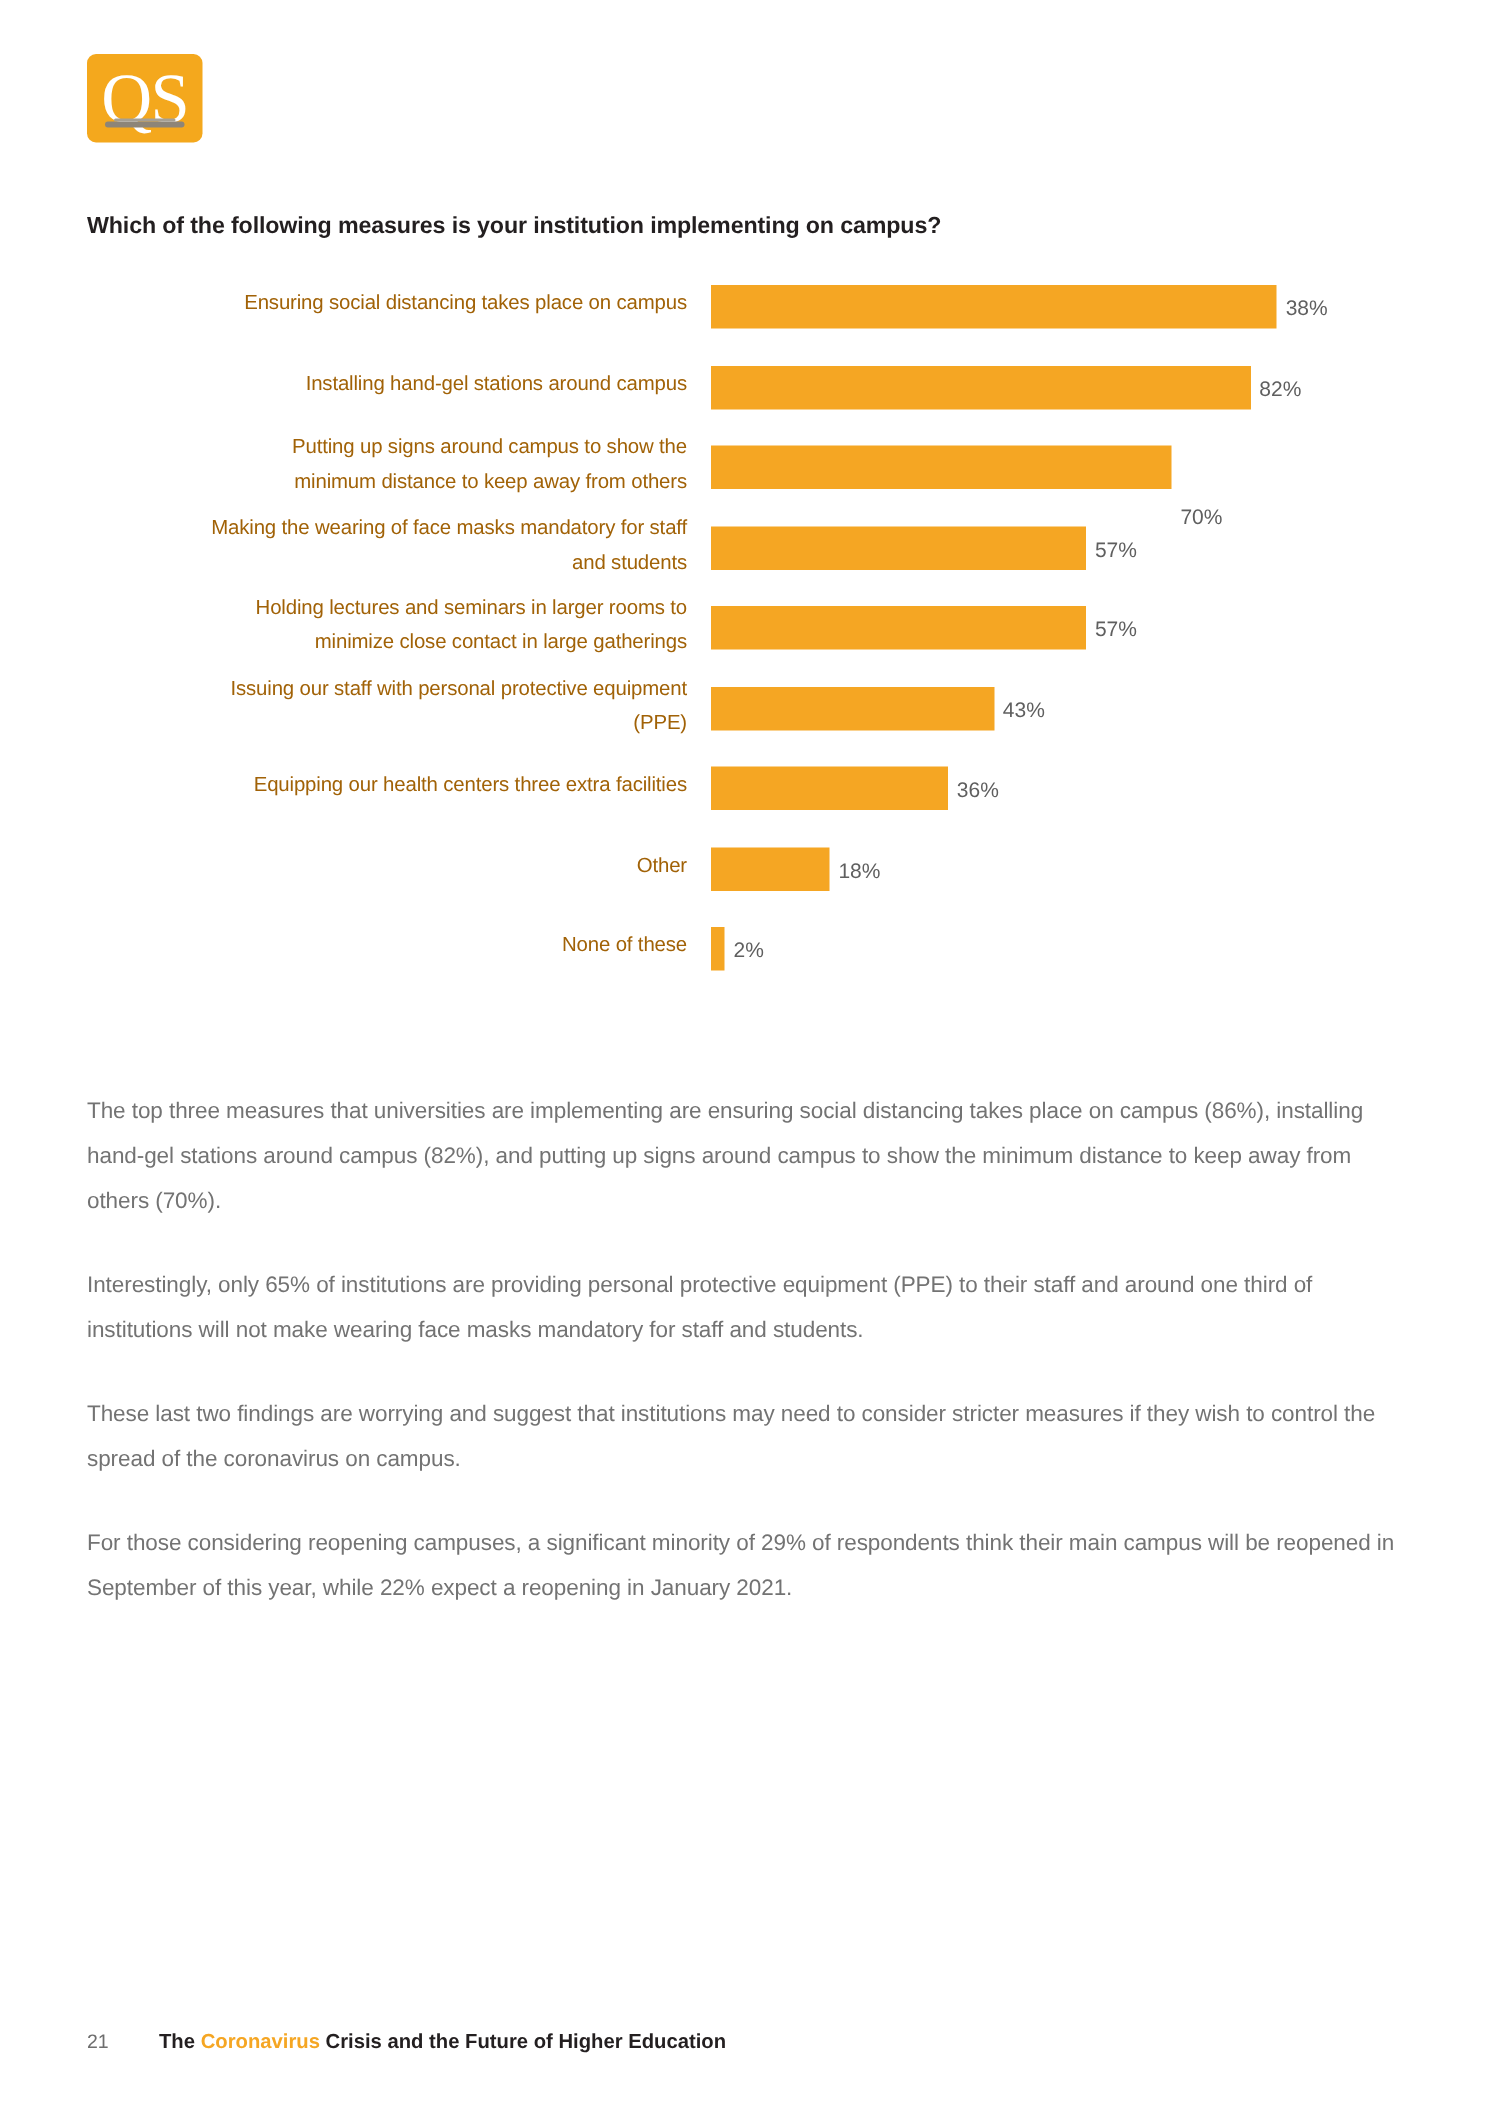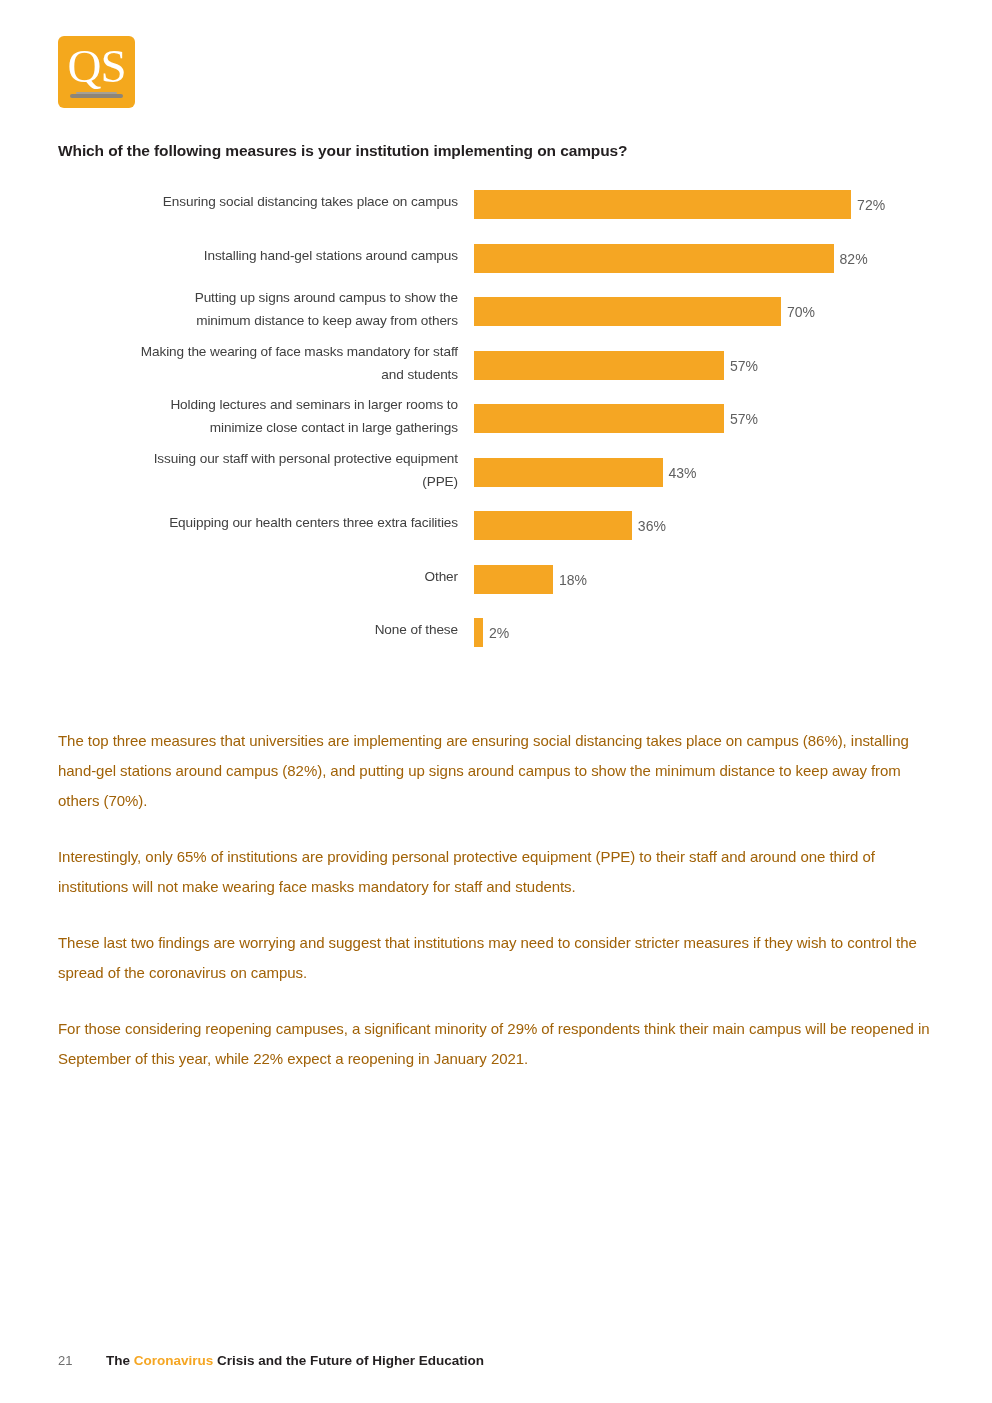--- a/index.html
+++ b/index.html
@@ -23,21 +23,21 @@
     inset: 0;
     background: #ffffff;
   }
 
   
   .logo {
     position: absolute;
     left: 58px;
     top: 36px;
     width: 77px;
-    height: 72px;
+    height: 59px;
     background: #F4A81D;
     border-radius: 6px;
     overflow: hidden;
   }
   .logo-text {
     position: absolute;
     left: 0;
     right: 0;
     top: 2px;
     text-align: center;
@@ -94,21 +94,21 @@
     width: 100%;
     height: 48px;
   }
   .row-label {
     position: absolute;
     left: 0;
     width: 400px;
     text-align: right;
     font-size: 13.6px;
     line-height: 23px;
-    color: #404040;
+    color: #a16207;
     letter-spacing: -0.1px;
   }
   .row-label.two-line { top: -11px; }
   .row-label.one-line { top: 0px; }
 
   .bar-track {
     position: absolute;
     left: 416px;
     top: 0;
     right: 0;
@@ -135,21 +135,21 @@
   .body-copy {
     position: absolute;
     left: 58px;
     top: 726px;
     width: 878px;
   }
   .body-copy p {
     margin: 0 0 26px 0;
     font-size: 15px;
     line-height: 30px;
-    color: #a16207;
+    color: #737373;
     letter-spacing: -0.05px;
     text-align: left;
   }
   .body-copy p:last-child { margin-bottom: 0; }
 
   
   .footer {
     position: absolute;
     left: 58px;
     top: 1353px;
@@ -184,35 +184,35 @@
     <div class="logo-underline"></div>
   </div>
 
   <div class="question-title">Which of the following measures is your institution implementing on campus?</div>
 
   <div class="chart" id="chart">
       <div class="chart-row" style="top: 0px;">
         <div class="row-label one-line">Ensuring social distancing takes place on campus</div>
         <div class="bar-track">
           <div class="bar" style="width: 377.11px; background: rgb(245, 166, 35);"></div>
-          <div class="bar-value" style="left: 383.11px;">72%</div>
+          <div class="bar-value" style="left: 383.11px;">38%</div>
         </div>
       </div>
       <div class="chart-row" style="top: 53.5px;">
         <div class="row-label one-line">Installing hand-gel stations around campus</div>
         <div class="bar-track">
           <div class="bar" style="width: 359.57px; background: rgb(245, 166, 35);"></div>
           <div class="bar-value" style="left: 365.57px;">82%</div>
         </div>
       </div>
       <div class="chart-row" style="top: 107px;">
         <div class="row-label two-line">Putting up signs around campus to show the<br>minimum distance to keep away from others</div>
         <div class="bar-track">
           <div class="bar" style="width: 306.95px; background: rgb(245, 166, 35);"></div>
-          <div class="bar-value" style="left: 312.95px;">70%</div>
+          <div class="bar-value" style="left: 312.95px; margin-top: 32px;">70%</div>
         </div>
       </div>
       <div class="chart-row" style="top: 160.5px;">
         <div class="row-label two-line">Making the wearing of face masks mandatory for staff<br>and students</div>
         <div class="bar-track">
           <div class="bar" style="width: 249.945px; background: rgb(245, 166, 35);"></div>
           <div class="bar-value" style="left: 255.945px;">57%</div>
         </div>
       </div>
       <div class="chart-row" style="top: 214px;">

